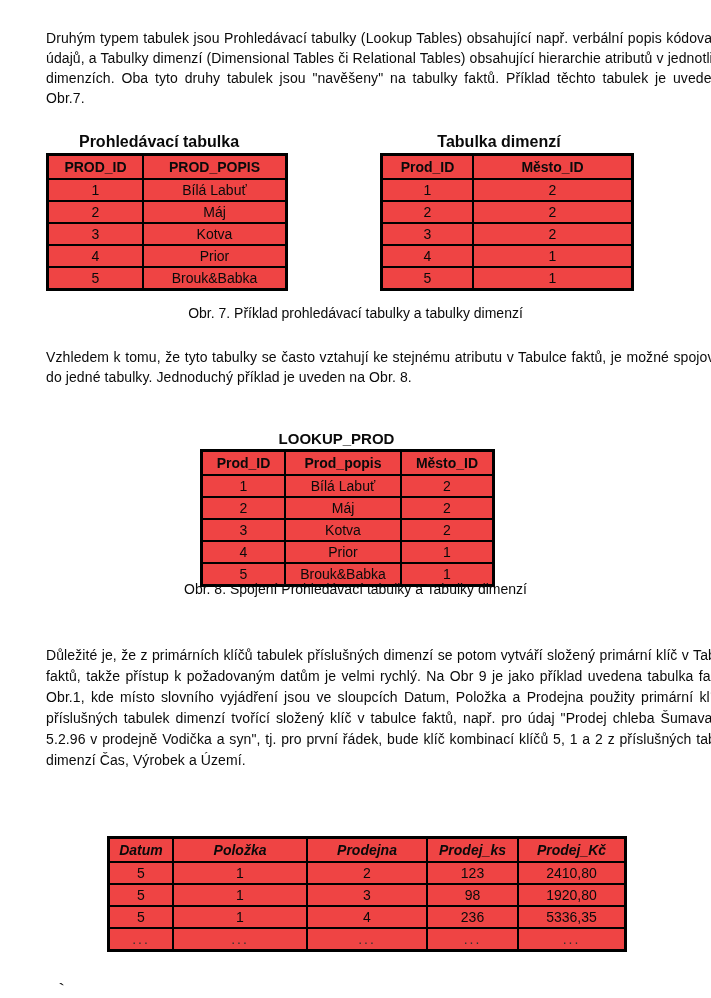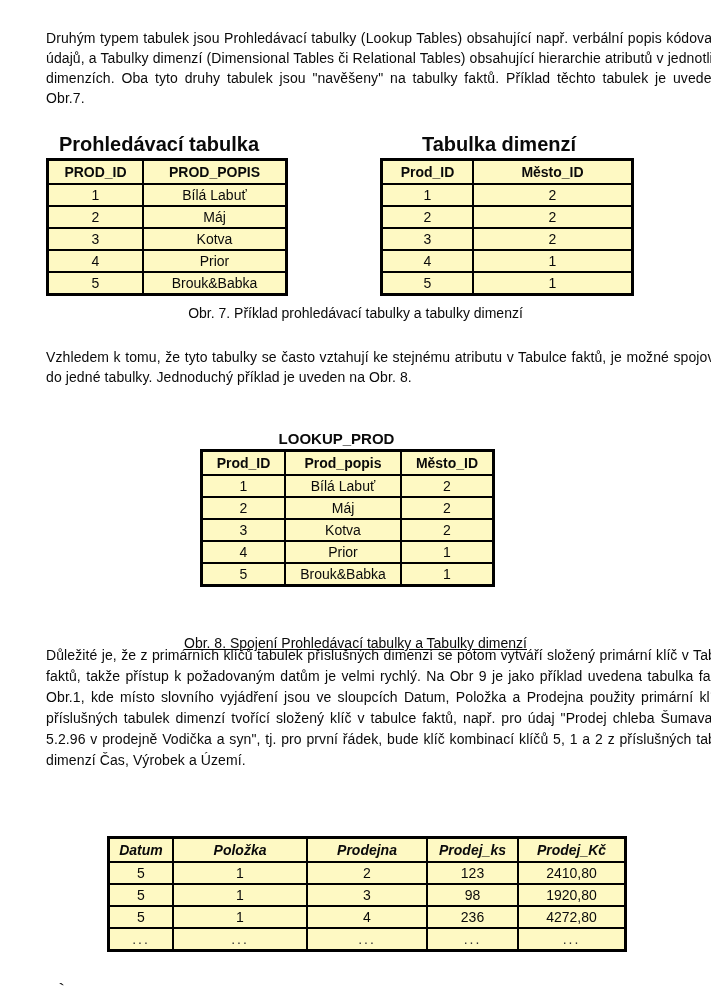--- a/index.html
+++ b/index.html
@@ -17,34 +17,34 @@
     left:8px;width:696px;
     font-size:14px;
     line-height:20px;
     text-align:justify;
     letter-spacing:0.1px;
     margin-left:38px;
   }
   #p3{line-height:21px;}
   .fig-title{
     font-weight:bold;
-    font-size:20px;
+    font-size:16px;
     text-align:center;
     margin-bottom:2px;
   }
   .caption{
     position:absolute;
     left:0;width:711px;
     text-align:center;
     font-size:14px;
   }
   table.tbl{
     border-collapse:collapse;
     table-layout:fixed;
-    background:#fef9c3;
+    background:#ef4444;
     border:3px solid #000;
   }
   table.tbl th, table.tbl td{
     border:2px solid #000;
     text-align:center;
     vertical-align:middle;
     padding:0 2px;
     font-size:14px;
     white-space:nowrap;
     overflow:hidden;
@@ -201,21 +201,21 @@
           </tr>
           <tr>
             <td>5</td>
             <td>Brouk&amp;Babka</td>
             <td>1</td>
           </tr>
         </tbody>
       </table>
   </div>
 
-  <div class="caption" style="top:635px;text-decoration:underline;">Obr. 8. Spojení Prohledávací tabulky a Tabulky dimenzí</div>
+  <div class="caption" style="top:581px;">Obr. 8. Spojení Prohledávací tabulky a Tabulky dimenzí</div>
 
   <div class="para" id="p3" style="top:645px;">Důležité je, že z primárních klíčů tabulek příslušných dimenzí se potom vytváří složený primární klíč v Tabulce faktů, takže přístup k požadovaným datům je velmi rychlý. Na Obr 9 je jako příklad uvedena tabulka faktů z Obr.1, kde místo slovního vyjádření jsou ve sloupcích Datum, Položka a Prodejna použity primární klíče z příslušných tabulek dimenzí tvořící složený klíč v tabulce faktů, např. pro údaj "Prodej chleba Šumava dne 5.2.96 v prodejně Vodička a syn", tj. pro první řádek, bude klíč kombinací klíčů 5, 1 a 2 z příslušných tabulek dimenzí Čas, Výrobek a Území.</div>
 
   <div class="fig9">
     <table class="tbl tbl-fakta">
         <thead>
           <tr>
             <th>Datum</th>
             <th>Položka</th>
             <th>Prodejna</th>
@@ -236,21 +236,21 @@
             <td>1</td>
             <td>3</td>
             <td>98</td>
             <td>1920,80</td>
           </tr>
           <tr>
             <td>5</td>
             <td>1</td>
             <td>4</td>
             <td>236</td>
-            <td>4272,80</td>
+            <td>5336,35</td>
           </tr>
           <tr>
             <td>...</td>
             <td>...</td>
             <td>...</td>
             <td>...</td>
             <td>...</td>
           </tr>
         </tbody>
       </table>

